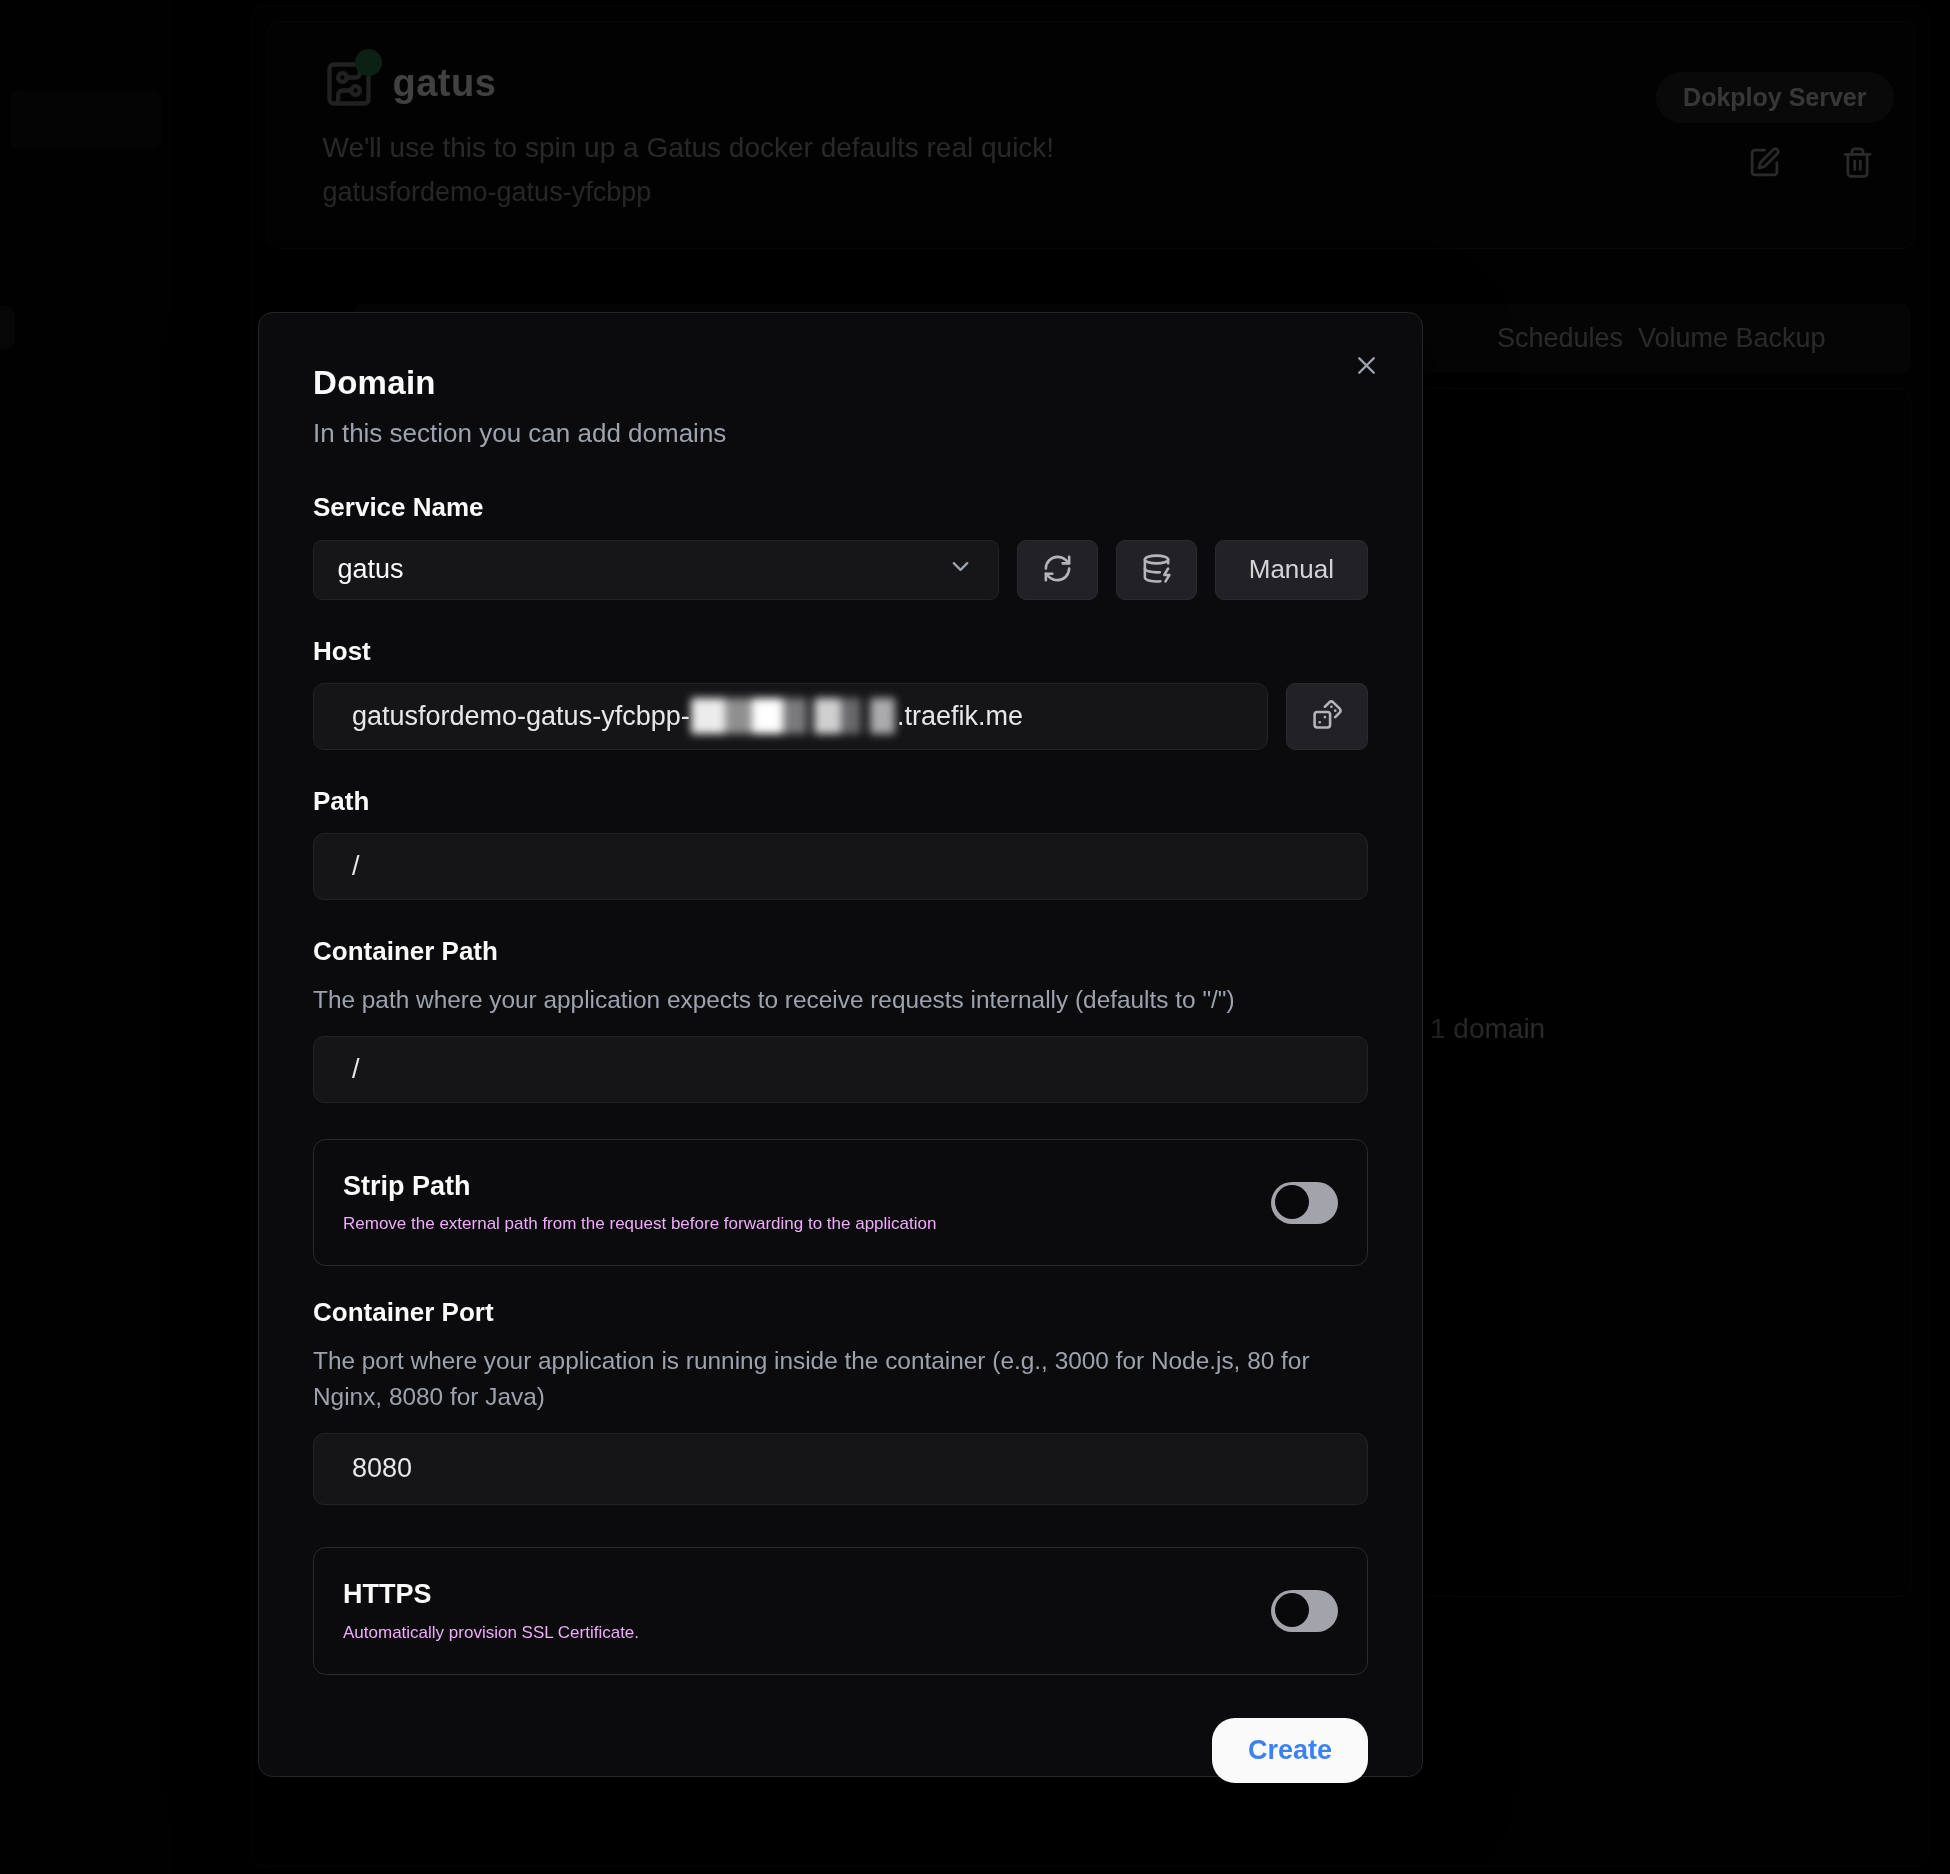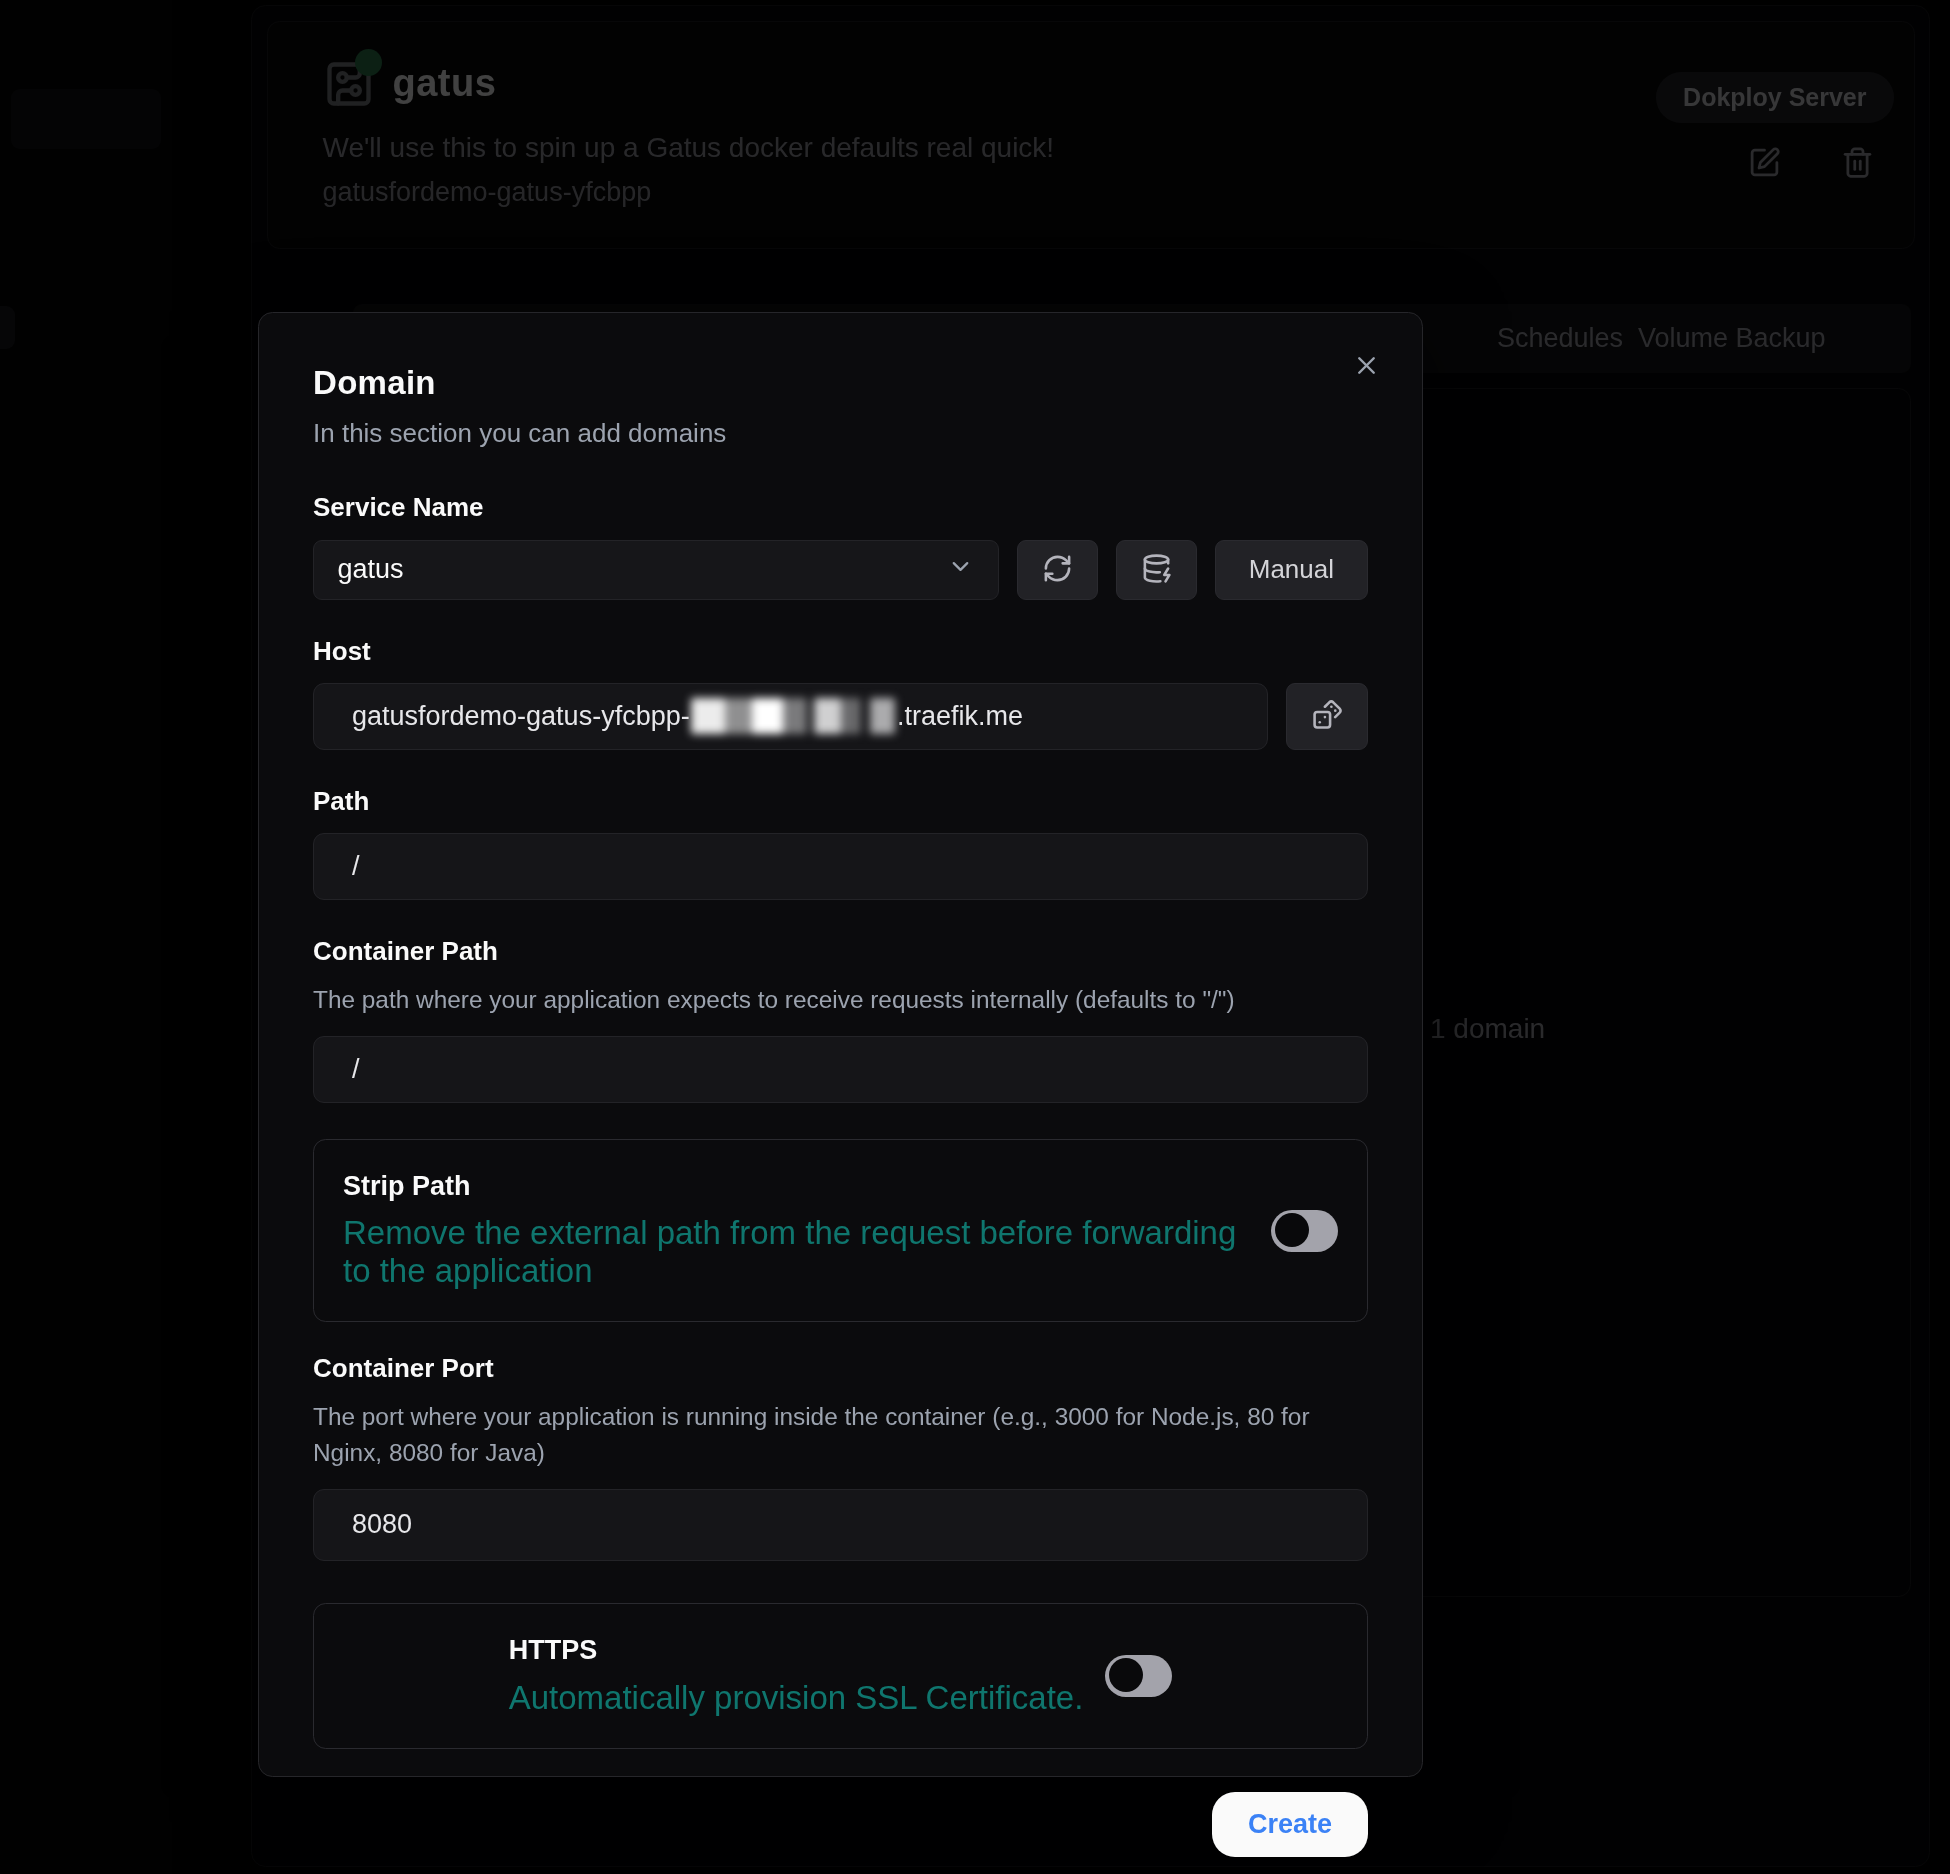--- a/index.html
+++ b/index.html
@@ -79,23 +79,23 @@
             height:67px; width:100%; padding:0 38px; font-size:27px; color:#e7e7ea;
             font-family:inherit; display:flex; align-items:center; }
   input.input { display:block; line-height:65px; outline:none; }
   .host-box { flex:1; white-space:nowrap; overflow:hidden; }
   .host-btn { width:82px; height:67px; }
   .censor { display:inline-flex; align-items:center; height:40px; margin:0 1.8px;
             filter:blur(4.5px); }
   .censor i { display:inline-block; height:36px; border-radius:1.8px; }
 
   .toggle-card { border:0.9px solid #2a2a2f; border-radius:12.7px; padding:31px 29px;
-                 display:flex; align-items:center; justify-content:center; gap:22px; }
+                 display:flex; align-items:center; justify-content:space-between; gap:22px; }
   .tc-title { font-size:27px; font-weight:600; color:#fafafa; margin-bottom:12.7px; }
-  .tc-desc  { font-size:33px; color:#0f766e; }
+  .tc-desc  { font-size:17px; color:#f0abfc; }
   .switch { position:relative; width:67px; height:42px; border-radius:21px; background:#a3a3ab;
             flex:0 0 auto; cursor:pointer; border:none; }
   .switch .thumb { position:absolute; left:3.6px; top:3.6px; width:34px; height:34px;
                    border-radius:50%; background:#09090b; }
 
   .footer { display:flex; justify-content:flex-end; margin-top:43px; }
   .create-btn { height:65px; padding:0 36px; background:#fafafa; color:#3b82f6;
                 border:none; border-radius:23px; font-size:27px; font-weight:600;
                 font-family:inherit; cursor:pointer; }
 </style>

